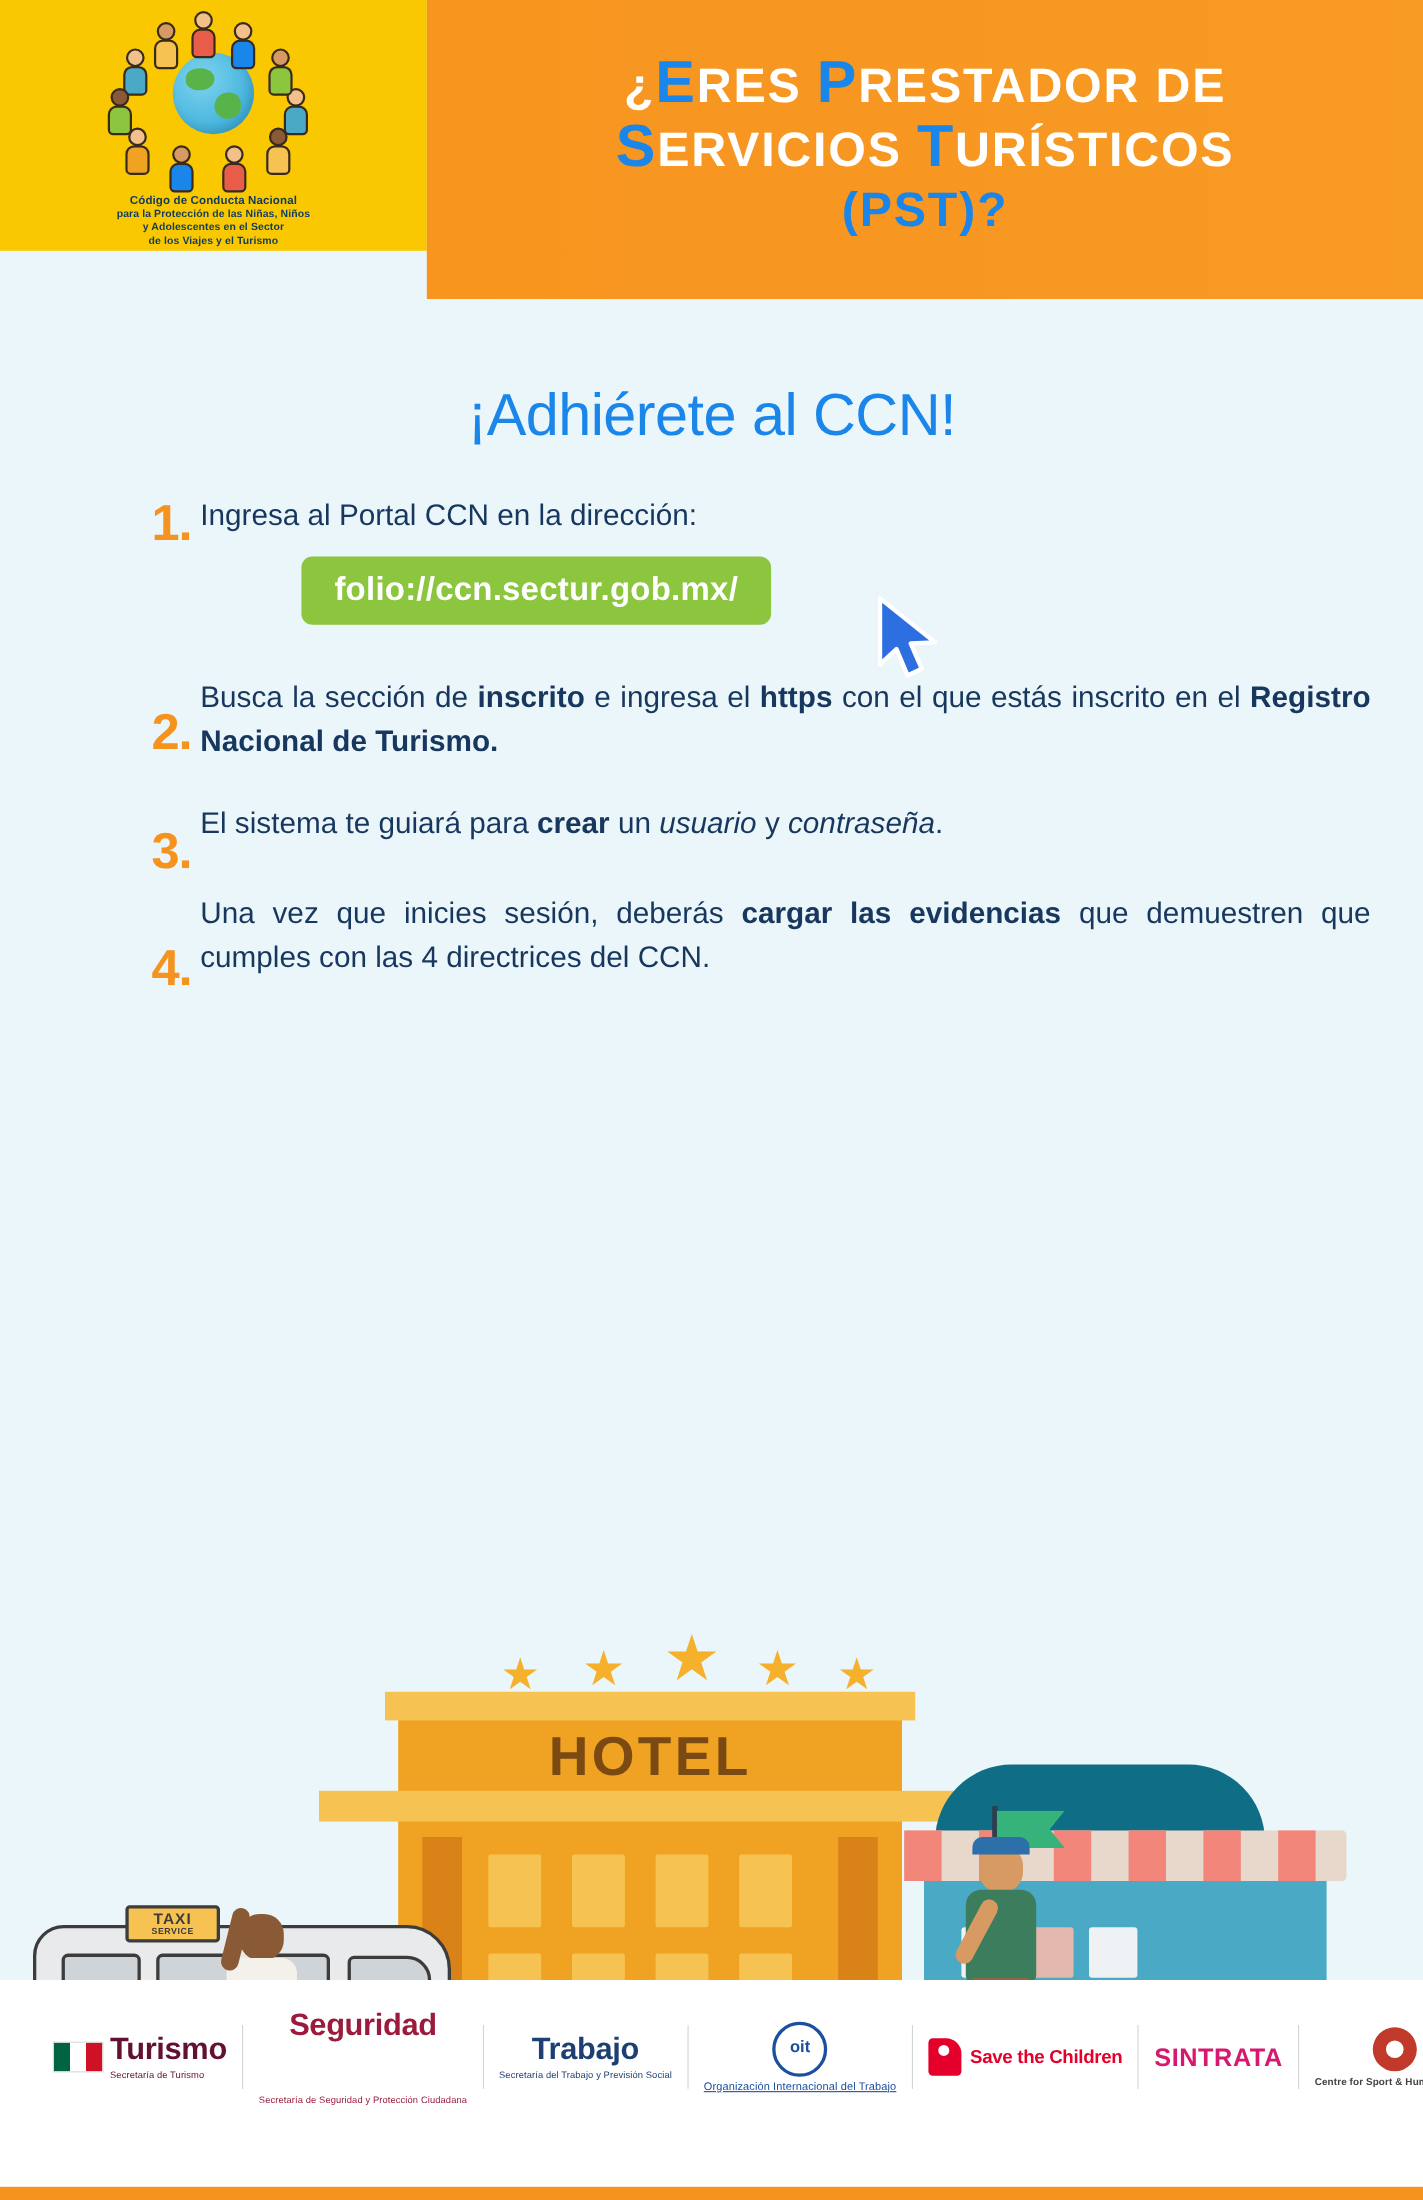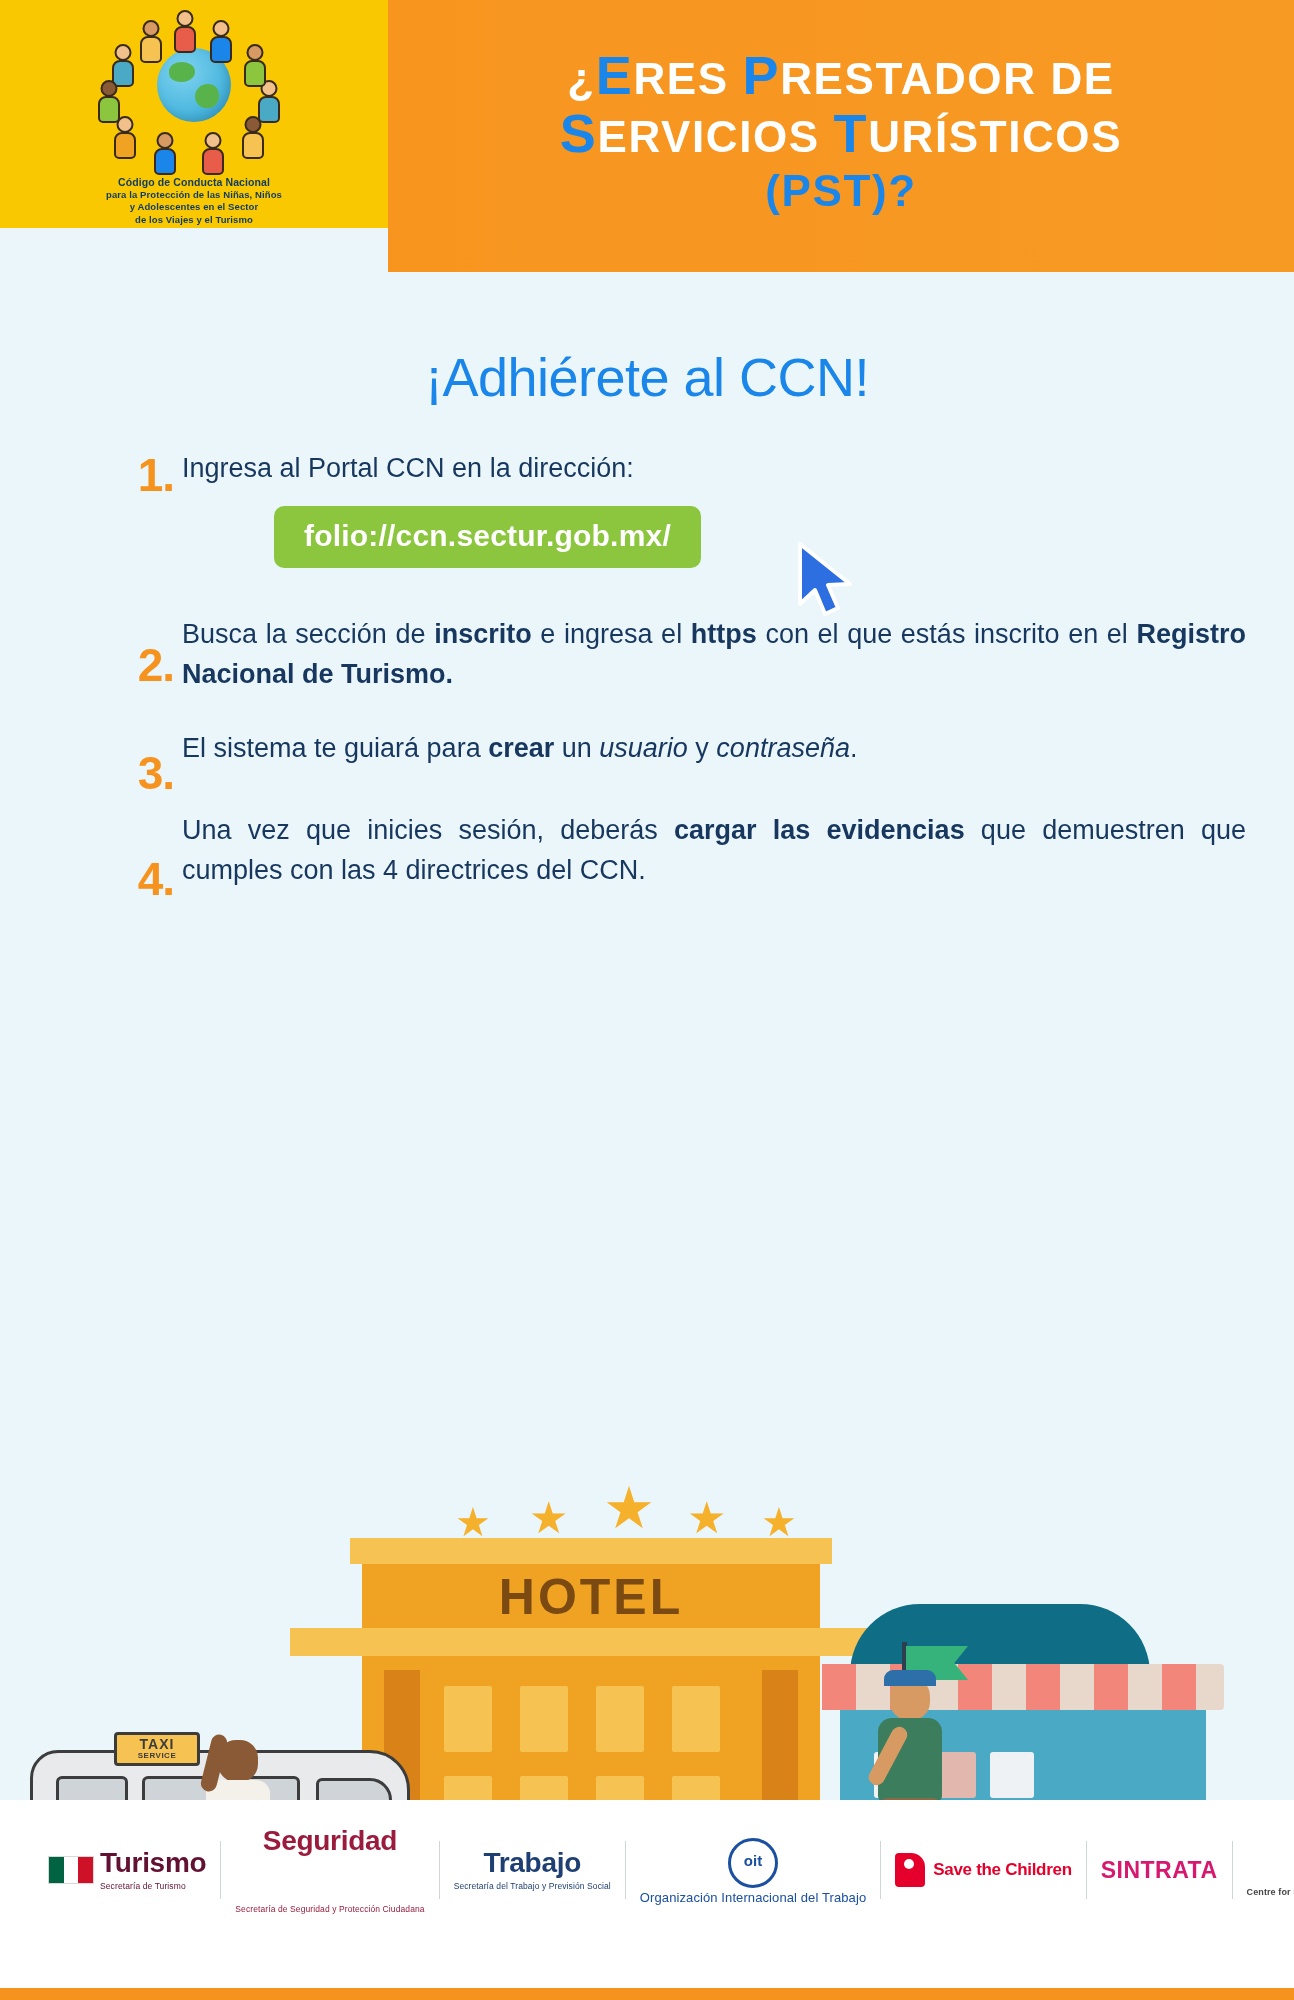--- a/index.html
+++ b/index.html
@@ -545,21 +545,21 @@
     line-height: 11px;
     margin-top: 3px;
     letter-spacing: 0.1px;
   }
   .f-turismo .f-title { color: #621132; }
   .f-turismo .f-sub { color: #621132; }
   .f-seguridad .f-title { color: #9a1b3c; }
   .f-seguridad .f-sub { color: #9a1b3c; margin-top: 48px; }
   .f-trabajo .f-title { color: #1d3f73; }
   .f-trabajo .f-sub { color: #1d3f73; }
-  .f-oit .f-sub { color: #1b4fa0; font-size: 13px; }
+  .f-oit .f-sub { color: #1b4fa0; font-size: 10px; text-decoration: underline; }
   .f-stc .f-title { color: #e4002b; font-size: 17px; }
   .f-sintrata .f-title { color: #d6196e; font-size: 23px; letter-spacing: 0.5px; }
   .f-sport .f-sub { color: #444; font-size: 9px; font-weight: bold; }
 
   .flag-mini {
     display: inline-block;
     width: 46px;
     height: 28px;
     vertical-align: middle;
     margin-right: 6px;

